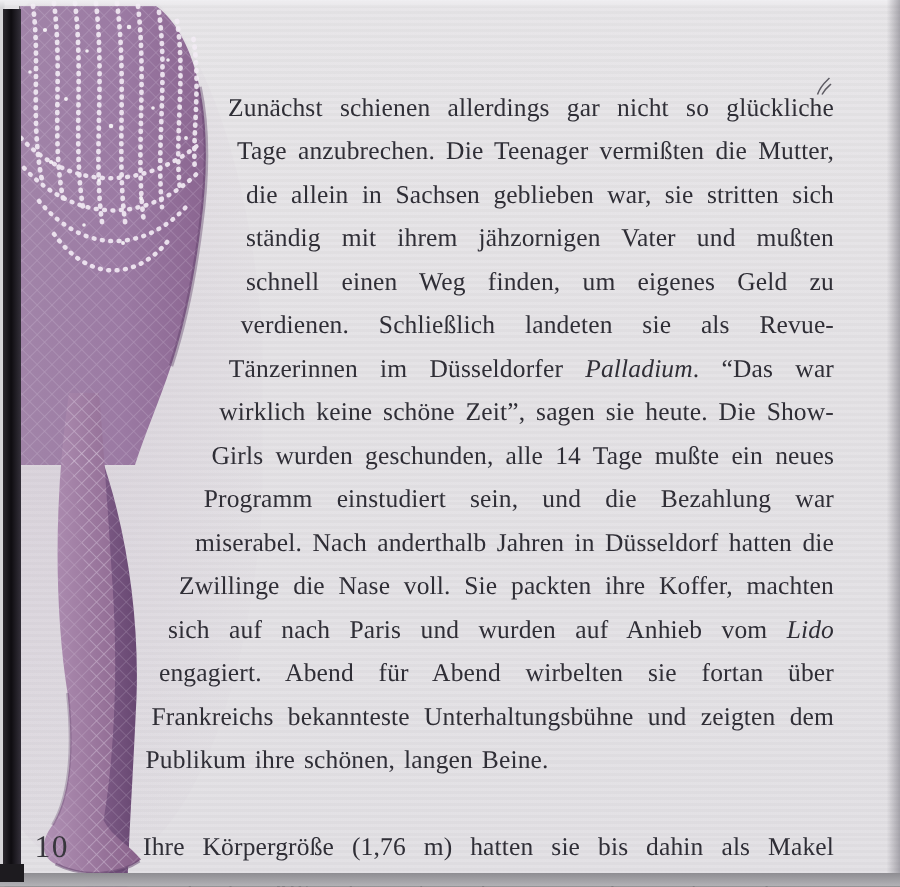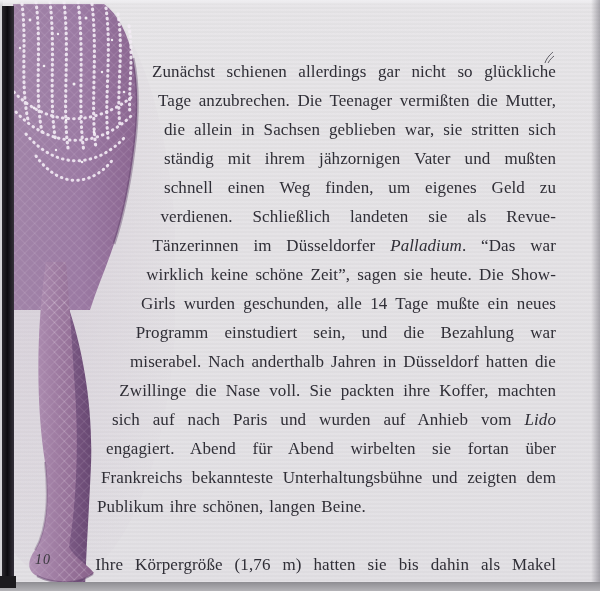--- a/index.html
+++ b/index.html
@@ -20,22 +20,22 @@
   }
   .wrap-shape{
     float:left;width:170px;height:540px;
     shape-outside:polygon(0px 0px,140px 0px,152px 29px,158px 58px,164px 87px,164px 120px,160px 148px,152px 176px,146px 204px,141px 232px,136px 260px,130px 290px,119px 320px,112px 348px,106px 377px,101px 406px,97px 435px,96px 470px,94px 540px,0px 540px);
   }
   .para{margin:0;}
   .para i{}
   .para-2{margin-top:29px;}
   
   .page-number{
-    position:absolute;left:35px;top:552px;z-index:3;
-    font-size:14px;color:#38373d;letter-spacing:1px;font-style:italic;
+    position:absolute;left:23px;top:552px;z-index:3;
+    font-size:21px;color:#38373d;letter-spacing:1px;
   }
   
   .edge-left-sliver{position:absolute;left:0;top:0;width:3px;height:100%;background:#d6d5d8;z-index:4;}
   .spine{position:absolute;left:2px;top:6px;width:12px;height:577px;z-index:5;
     background:linear-gradient(90deg,#2b282e,#0e0c10 45%,#34303a);}
   .edge-top{position:absolute;left:0;top:0;width:100%;height:5px;z-index:4;
     background:linear-gradient(180deg,#f0eff2,rgba(240,239,242,0));}
   .edge-bottom{position:absolute;left:0;bottom:0;width:100%;height:9px;z-index:6;
     background:linear-gradient(180deg,#8e8d92,#b4b3b7);}
   .corner-bl{position:absolute;left:0;bottom:3px;width:16px;height:12px;background:#1d1b1f;z-index:7;}

